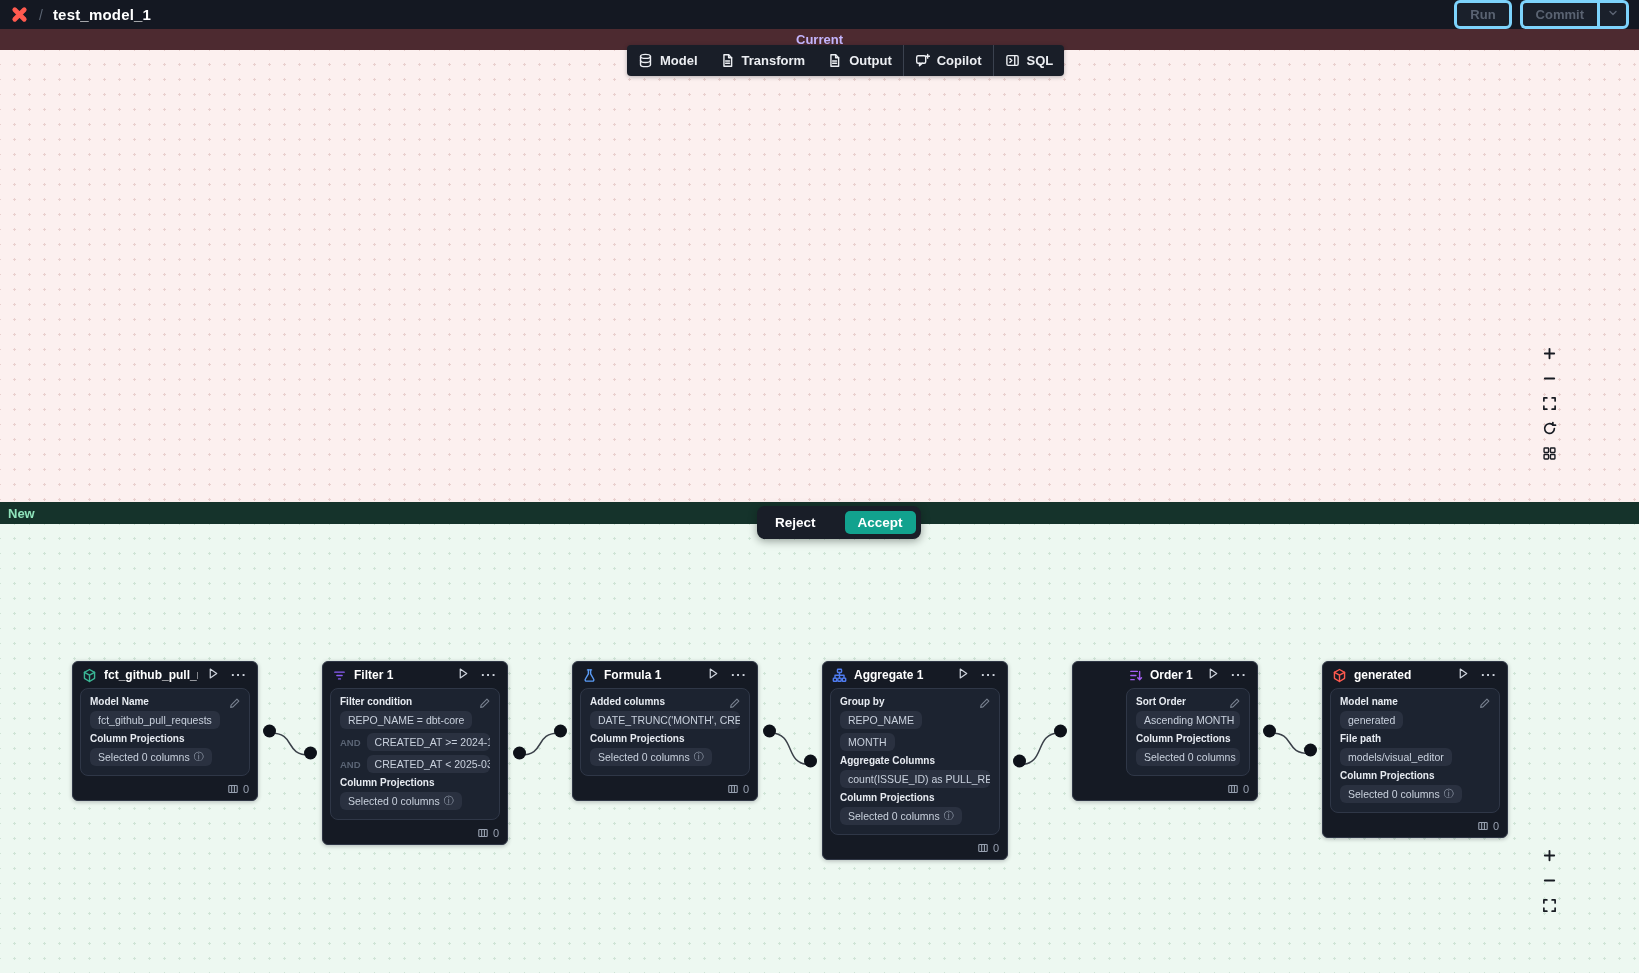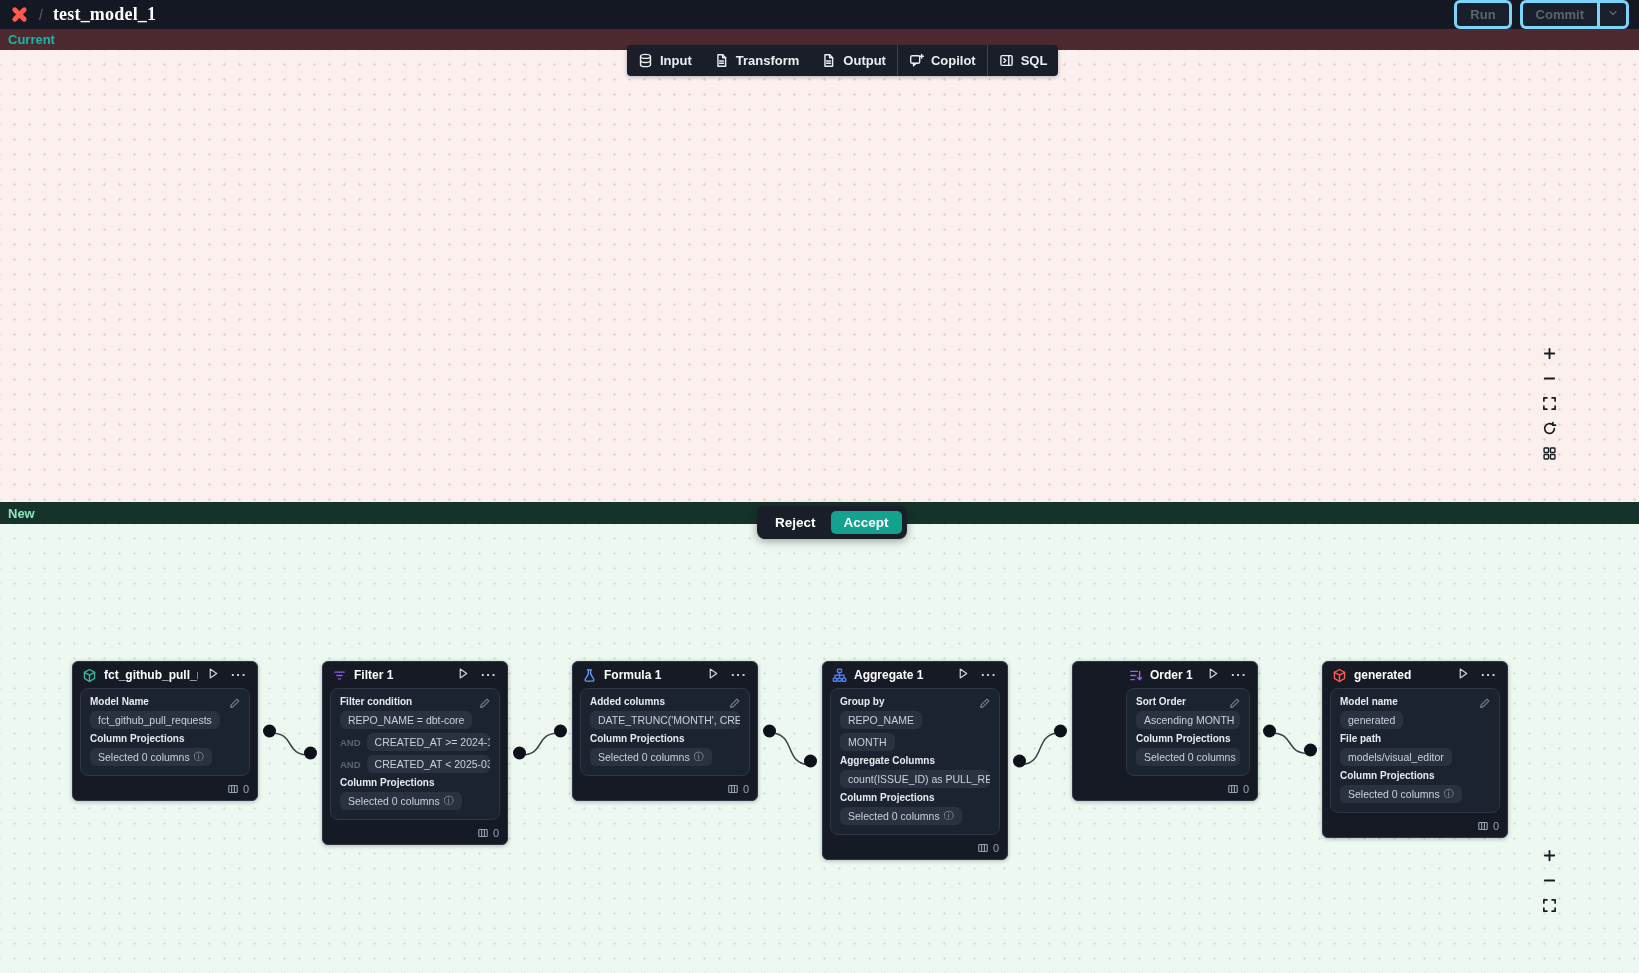--- a/index.html
+++ b/index.html
@@ -14,34 +14,34 @@
 
   
   .topbar {
     height:29px; background:#141822;
     display:flex; align-items:center; justify-content:space-between;
     padding:0 10px;
   }
   .topbar-left { display:flex; align-items:center; gap:10px; }
   .logo { display:flex; align-items:center; cursor:pointer; }
   .crumb-sep { color:#5c6573; font-size:14px; }
-  .model-title { color:#ffffff; font-size:18px; font-weight:700; letter-spacing:.2px;font-family:Liberation Serif, serif; }
+  .model-title { color:#ffffff; font-size:15px; font-weight:700; letter-spacing:.2px; }
   .topbar-right { display:flex; align-items:center; gap:8px; }
   .btn {
     background:#1a202b; border:3px solid #7dd3fc; color:#5a6372;
     border-radius:6px; font-size:13px; font-weight:600; padding:4px 13px;
     font-family:inherit; cursor:default;
   }
   .split { display:inline-flex; }
   .split .btn.commit { border-radius:6px 0 0 6px; border-right:none; }
   .split .btn.caret  { border-radius:0 6px 6px 0; padding:4px 7px; display:flex; align-items:center; }
 
   
   .band { display:flex; align-items:center; padding:0 8px; font-size:13px; font-weight:600; }
-  .band-current { height:21px; background:#4d2a30; color:#14b8a6; }
+  .band-current { height:21px; background:#4d2a30; color:#c4b5fd;justify-content:center; }
   .band-new     { height:22px; background:#15332b; color:#8fe3bb; }
 
   
   .canvas { position:relative; width:100%; }
   .canvas-current {
     height:452px;
     background-color:#fcf0ef;
     background-image:radial-gradient(circle,#e9d0ce 1px,transparent 1.2px);
     background-size:15px 15px; background-position:7px 7px;
   }
@@ -65,21 +65,21 @@
     display:flex; align-items:center; gap:7px; padding:0 11px;
     background:none; border:none; color:#eceef2;
     font-size:13px; font-weight:600; font-family:inherit; cursor:pointer;
   }
   .tb-item svg { display:block; }
 
   
   .review {
     position:absolute; top:506px; left:757px; z-index:8;
     background:#191e28; border-radius:8px; padding:5px;
-    display:flex; align-items:center; gap:2px;
+    display:flex; align-items:center; gap:16px;
     box-shadow:0 2px 8px rgba(10,20,16,.4);
   }
   .review .reject {
     background:transparent; border:none; color:#ffffff;
     font-size:13.5px; font-weight:600; padding:4px 13px; font-family:inherit; cursor:pointer;
   }
   .review .accept {
     background:#12a28e; border:none; color:#ffffff; border-radius:5px;
     font-size:13.5px; font-weight:700; padding:4px 13px; font-family:inherit; cursor:pointer;
   }
@@ -583,21 +583,21 @@
   <div class="toolbar" id="toolbar">
       <div class="tb-group">
         <button class="tb-item">
           <span class="tb-icon">
             <svg width="15" height="15" viewBox="0 0 16 16" fill="none" stroke="currentColor" stroke-width="1.5" stroke-linecap="round" stroke-linejoin="round">
               <ellipse cx="8" cy="3.6" rx="5.3" ry="2.1"></ellipse>
               <path d="M2.7 3.6v4.4c0 1.2 2.4 2.1 5.3 2.1s5.3-.9 5.3-2.1V3.6"></path>
               <path d="M2.7 8v4.4c0 1.2 2.4 2.1 5.3 2.1s5.3-.9 5.3-2.1V8"></path>
             </svg>
           </span>
-          <span>Input</span>
+          <span>Model</span>
         </button>
         <button class="tb-item">
           <span class="tb-icon">
             <svg width="15" height="15" viewBox="0 0 16 16" fill="none" stroke="currentColor" stroke-width="1.5" stroke-linecap="round" stroke-linejoin="round">
               <path d="M4.2 1.8h5l3.2 3.2v9.2H4.2z"></path>
               <path d="M9.2 1.8v3.2h3.2"></path>
               <path d="M6 8.5h4.2M6 11h4.2"></path>
             </svg>
           </span>
           <span>Transform</span>

